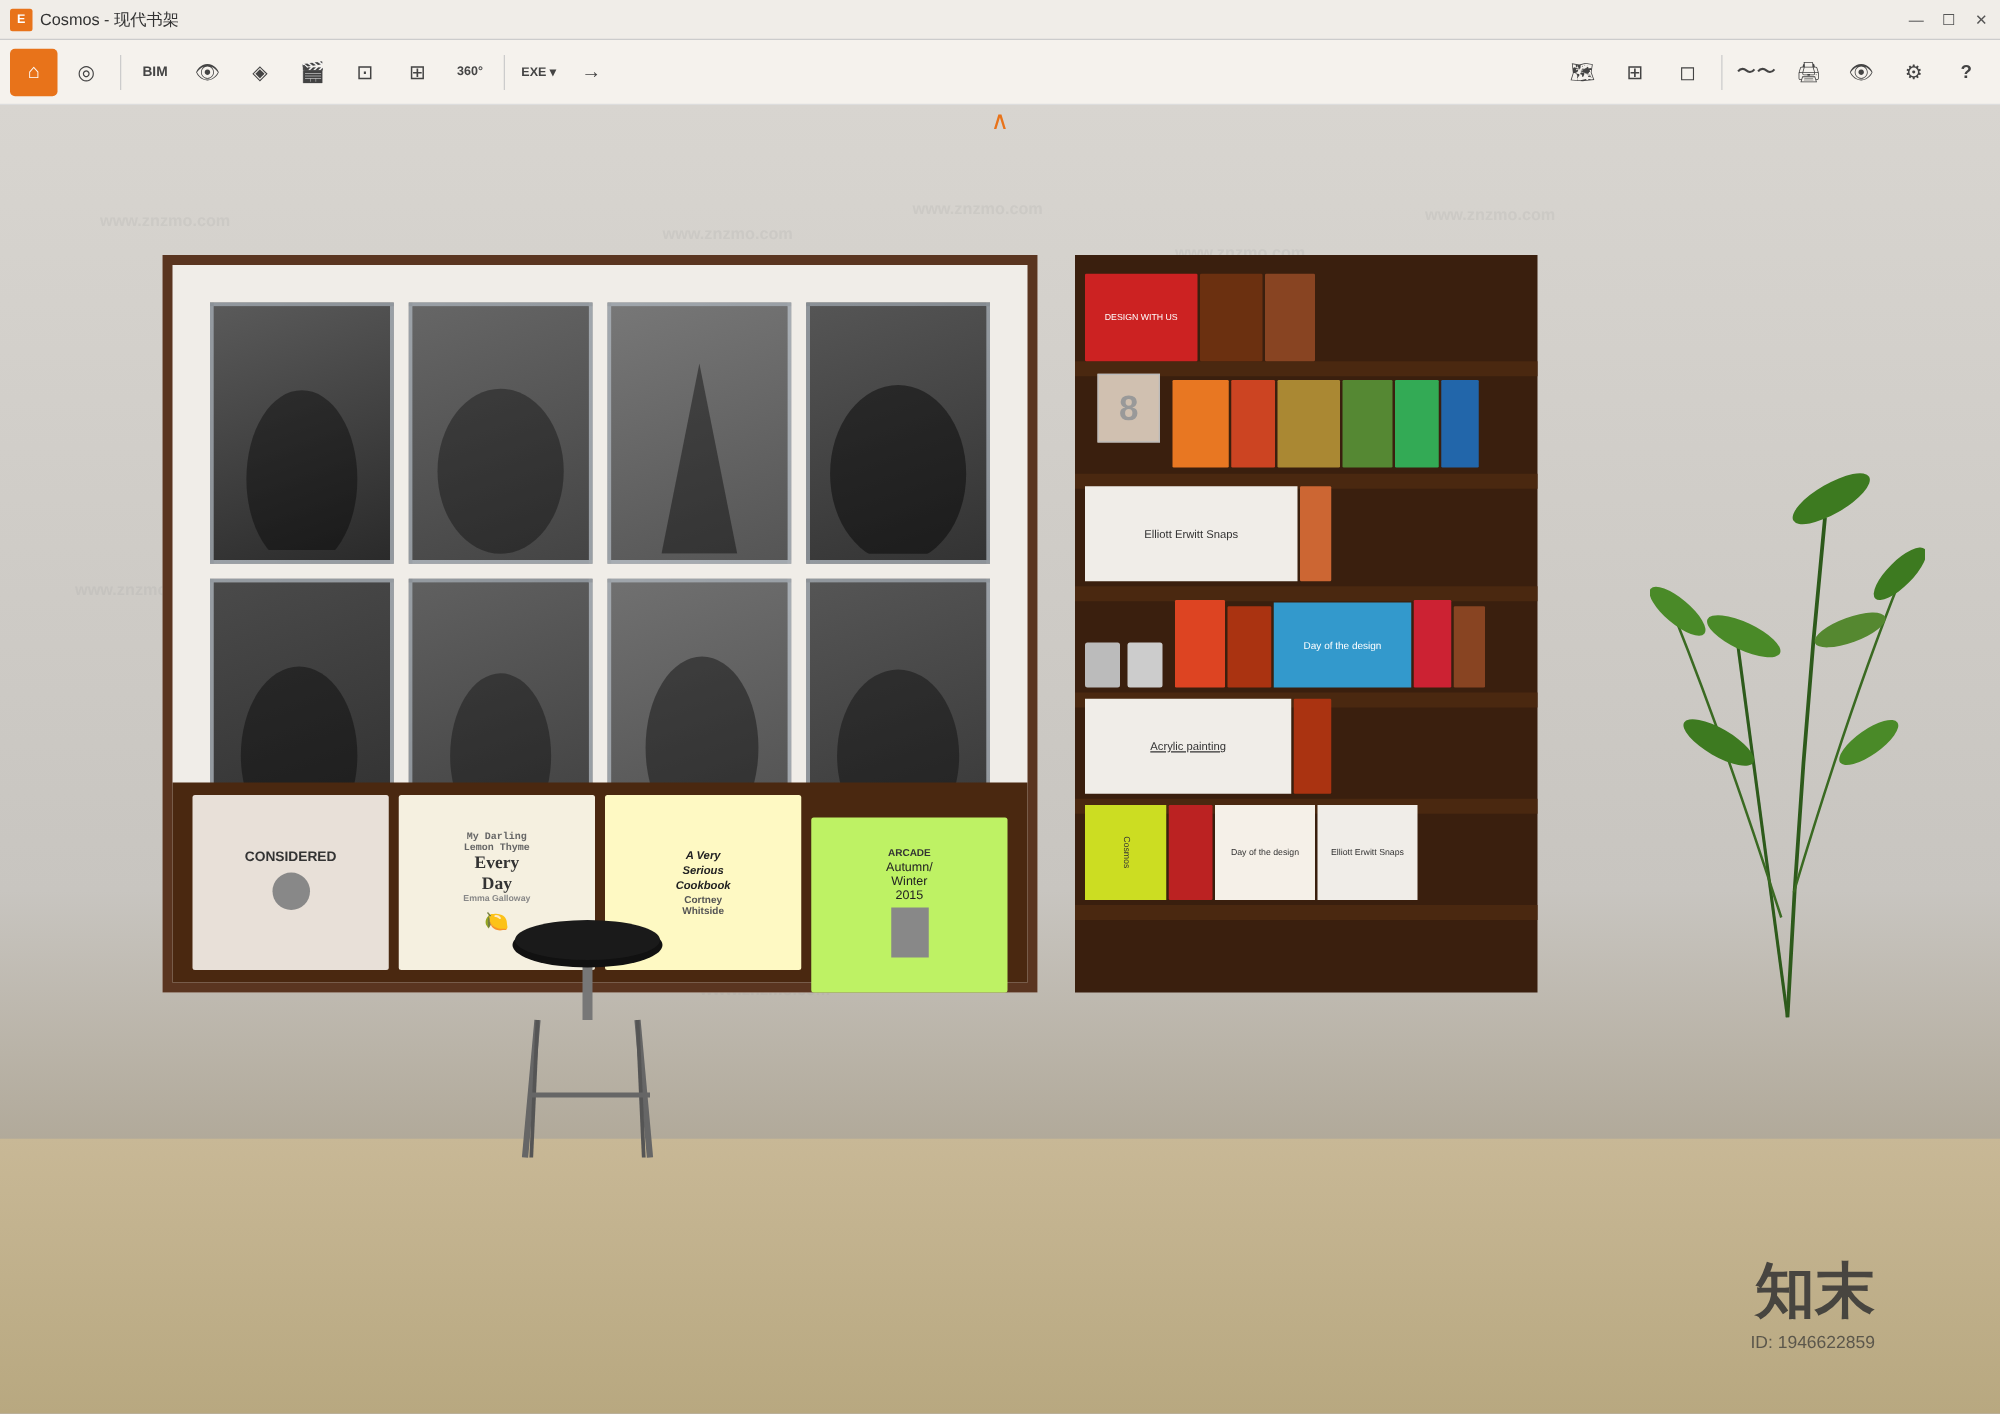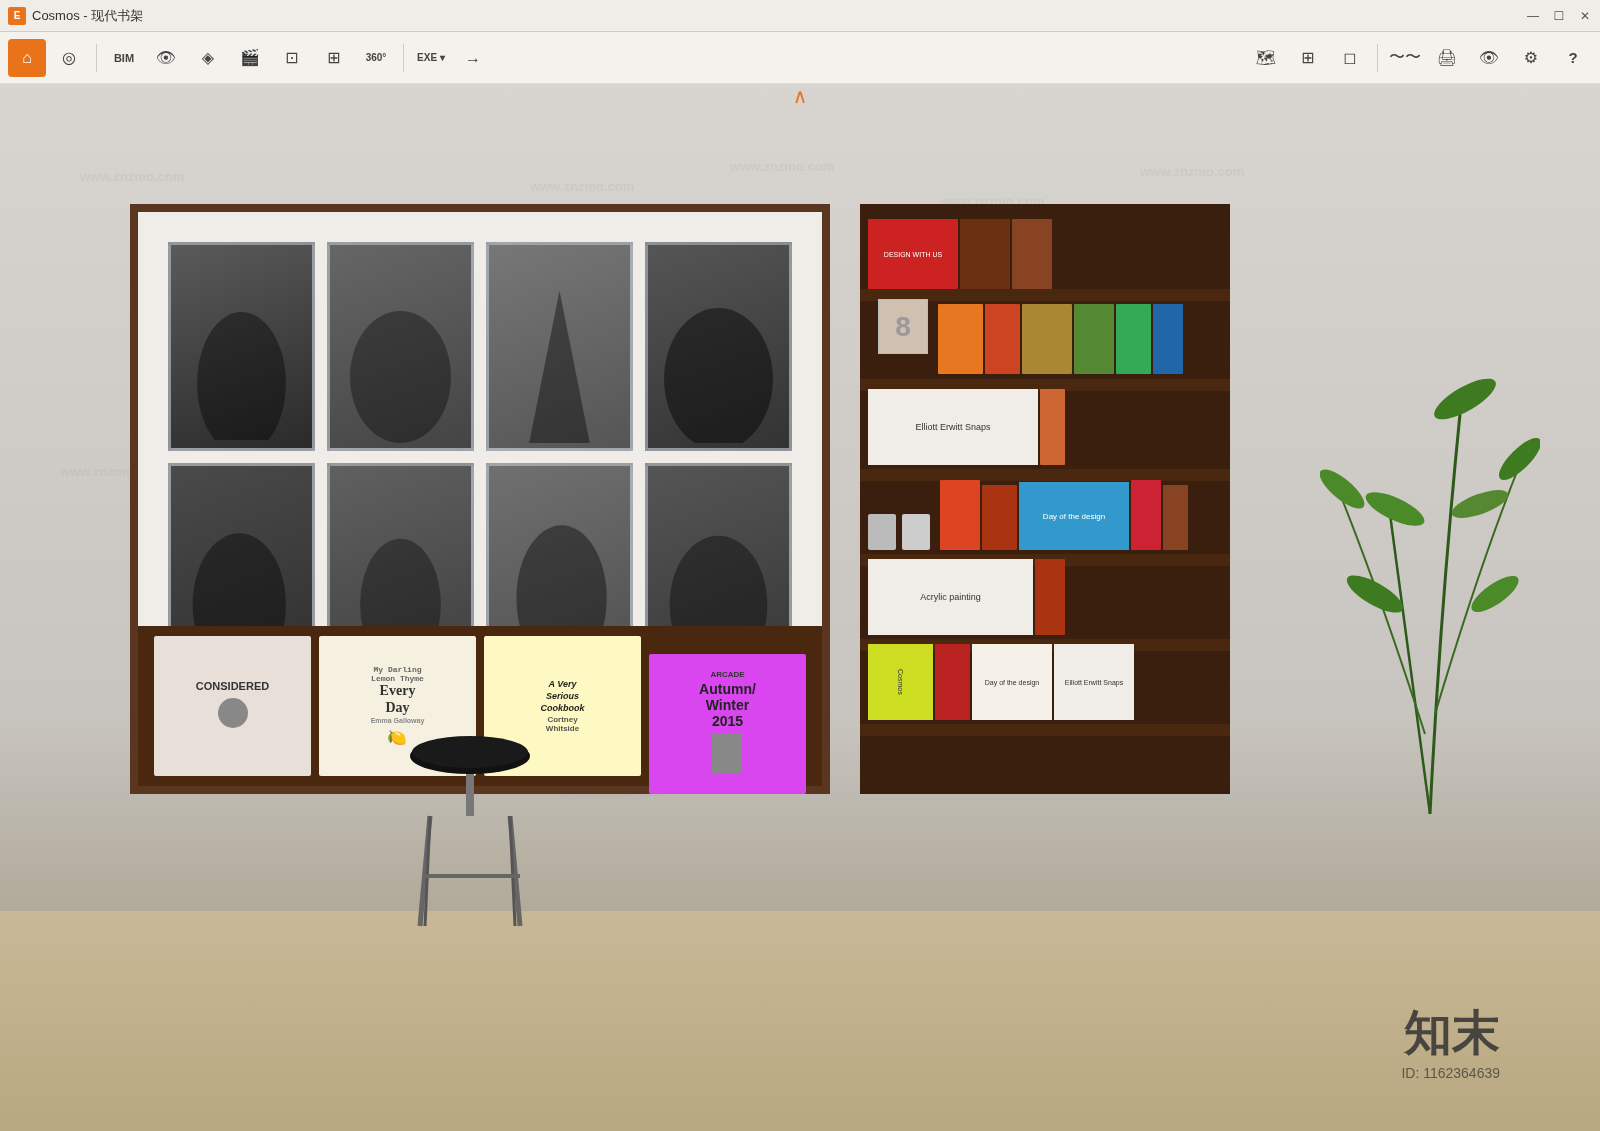--- a/index.html
+++ b/index.html
@@ -96,21 +96,21 @@
       border-radius: 2px;
       display: flex; align-items: center; justify-content: center;
       font-size: 9px; font-weight: bold; text-align: center;
       padding: 4px; overflow: hidden; position: relative;
     }
     .mag-considered { background: #e8e0d8; color: #333; }
     .mag-neptun { background: #f0ede8; color: #222; }
     .mag-rock { background: #e8e8e8; color: #111; font-size: 8px; }
     .mag-everyday { background: #f5f0e0; color: #333; }
     .mag-cookbook { background: #fef9c3; color: #222; }
-    .mag-autumn { background: #d946ef; color: #333; margin-top: 35px; }
+    .mag-autumn { background: #bef264; color: #333; margin-top: 35px; }
 
     
     .right-shelf {
       position: absolute; right: 0; top: 0;
       width: 370px; height: 590px;
       background: #3a1f0e;
     }
     .shelf-row {
       position: absolute; left: 0; right: 0; height: 12px;
       background: #4a2810;
@@ -292,21 +292,21 @@
         <div class="magazine mag-cookbook">
           <div>
             <div style="font-size:9px;font-style:italic;line-height:1.3;">A Very<br>Serious<br>Cookbook</div>
             <div style="font-size:8px;color:#555;">Cortney<br>Whitside</div>
           </div>
         </div>
 
         <div class="magazine mag-autumn">
           <div>
             <div style="font-size:8px;font-weight:bold;color:#333;">ARCADE</div>
-            <div style="font-size:14px;font-weight:bold;color:#222;margin-top:2px;">Autumn/<br>Winter<br>2015</div>
+            <div style="font-size:10px;font-weight:normal;color:#222;margin-top:2px;">Autumn/<br>Winter<br>2015</div>
             <div style="width:30px;height:40px;background:#888;margin:4px auto;"></div>
           </div>
         </div>
       </div>
     </div>
 
     <div class="right-shelf">
 
       <div class="shelf-row s1"></div>
       <div class="shelf-row s2"></div>
@@ -349,21 +349,21 @@
         <div class="book" style="width:35px;background:#aa3311;height:65px;"></div>
         <div style="width:110px;height:68px;background:#3399cc;display:flex;align-items:center;justify-content:center;">
           <span style="font-size:8px;color:white;text-align:center;">Day of the design</span>
         </div>
         <div class="book" style="width:30px;background:#cc2233;height:70px;"></div>
         <div class="book" style="width:25px;background:#884422;height:65px;"></div>
       </div>
 
       <div class="books-row r5" style="align-items:stretch;">
         <div style="width:165px;height:100%;background:#f0ede8;display:flex;align-items:center;justify-content:center;padding:4px;">
-          <span style="font-size:9px;color:#333;text-align:right;">Acrylic painting</span>
+          <span style="font-size:9px;color:#333;text-align:right;text-decoration:underline;">Acrylic painting</span>
         </div>
         <div class="book" style="width:30px;background:#aa3311;"></div>
       </div>
 
       <div class="books-row r6" style="align-items:stretch;">
         <div style="width:65px;height:100%;background:#ccdd22;display:flex;align-items:center;justify-content:center;">
           <span style="font-size:7px;color:#333;writing-mode:vertical-rl;">Cosmos</span>
         </div>
         <div class="book" style="width:35px;background:#bb2222;"></div>
         <div style="width:80px;height:100%;background:#f5f0e8;display:flex;align-items:center;justify-content:center;padding:2px;">
@@ -407,16 +407,16 @@
 
       <line x1="90" y1="80" x2="90" y2="140" stroke="#777" stroke-width="8"></line>
 
       <ellipse cx="90" cy="80" rx="60" ry="18" fill="#111"></ellipse>
       <ellipse cx="90" cy="76" rx="58" ry="16" fill="#1a1a1a"></ellipse>
     </svg>
   </div>
 
   <div class="brand-watermark">
     <div class="brand-cn">知末</div>
-    <div class="brand-id">ID: 1162364639</div>
+    <div class="brand-id">ID: 1946622859</div>
   </div>
 
 </div>
 
 </body></html>

